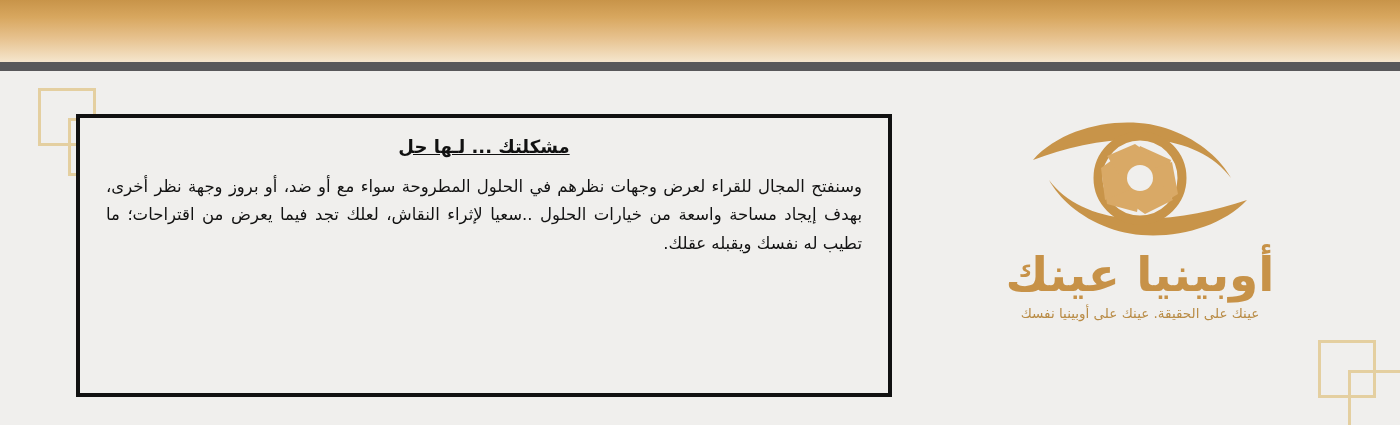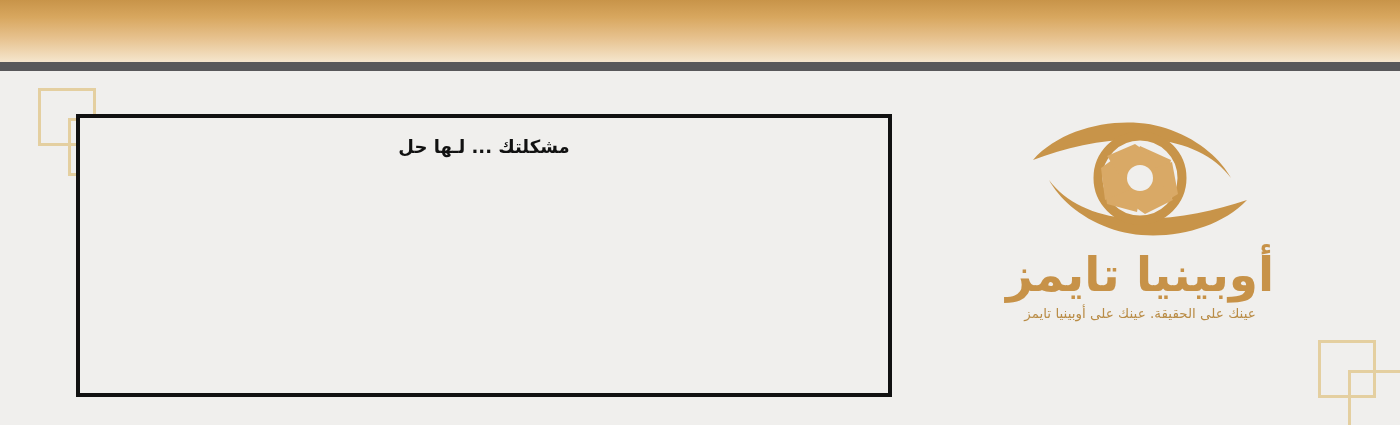--- a/index.html
+++ b/index.html
@@ -62,20 +62,21 @@
     padding: 14px 26px 10px 26px;
     text-align: right;
   }
   .headline {
     font-size: 18px;
     font-weight: bold;
     color: #111;
     text-align: center;
     margin: 4px 0 16px 0;
     letter-spacing: 0;
+    text-decoration: underline;
   }
   .para {
     font-size: 16.5px;
     line-height: 1.72;
     color: #121212;
     margin: 0 0 16px 0;
     text-align: justify;
     text-align-last: right;
   }
   .closing {
@@ -126,37 +127,38 @@
   <div class="top-banner"></div>
   <div class="top-rule"></div>
 
   <div class="deco-sq deco-a"></div>
   <div class="deco-sq deco-b"></div>
   <div class="deco-sq deco-c"></div>
   <div class="deco-sq deco-d"></div>
 
   <div class="content-box">
     <div class="headline">مشكلتك ... لـها حل</div>
+    <p class="para">وسنفتح المجال للقراء لعرض وجهات نظرهم في الحلول المطروحة سواء مع أو ضد، أو بروز وجهة نظر أخرى، بهدف إيجاد مساحة واسعة من خيارات الحلول ..سعيا لإثراء النقاش، لعلك تجد فيما يعرض من اقتراحات؛ ما تطيب له نفسك ويقبله عقلك.</p>
   </div>
 
   <div class="logo-block">
     <svg class="logo-mark" viewBox="0 0 230 140">
 
       <path d="M8 52 C40 16, 104 6, 146 22 C176 33, 196 52, 206 70 C190 48, 160 34, 128 32 C86 29, 44 38, 8 52 Z" fill="#c89449"></path>
       <path d="M222 92 C190 126, 126 136, 84 120 C54 109, 34 90, 24 72 C40 94, 70 108, 102 110 C144 113, 186 104, 222 92 Z" fill="#c89449"></path>
 
       <circle cx="115" cy="70" r="42" fill="none" stroke="#c89449" stroke-width="9"></circle>
 
       <g fill="#d9a966">
         <path d="M115 38 L146 52 L140 76 L98 76 Z"></path>
         <path d="M147 54 L153 86 L130 100 L112 66 Z"></path>
         <path d="M148 92 L120 106 L100 92 L128 64 Z"></path>
         <path d="M112 104 L82 96 L78 70 L118 72 Z"></path>
         <path d="M80 92 L76 60 L98 44 L118 76 Z"></path>
         <path d="M82 48 L110 36 L130 50 L102 78 Z"></path>
       </g>
       <circle cx="115" cy="70" r="13" fill="#f0efed"></circle>
     </svg>
-    <div class="logo-word">أوبينيا تايمز</div>
-    <div class="logo-tag">عينك على  الحقيقة. عينك على   أوبينيا تايمز</div>
+    <div class="logo-word">أوبينيا عينك</div>
+    <div class="logo-tag">عينك على  الحقيقة. عينك على   أوبينيا نفسك</div>
   </div>
 
 </div>
 
 </body></html>

